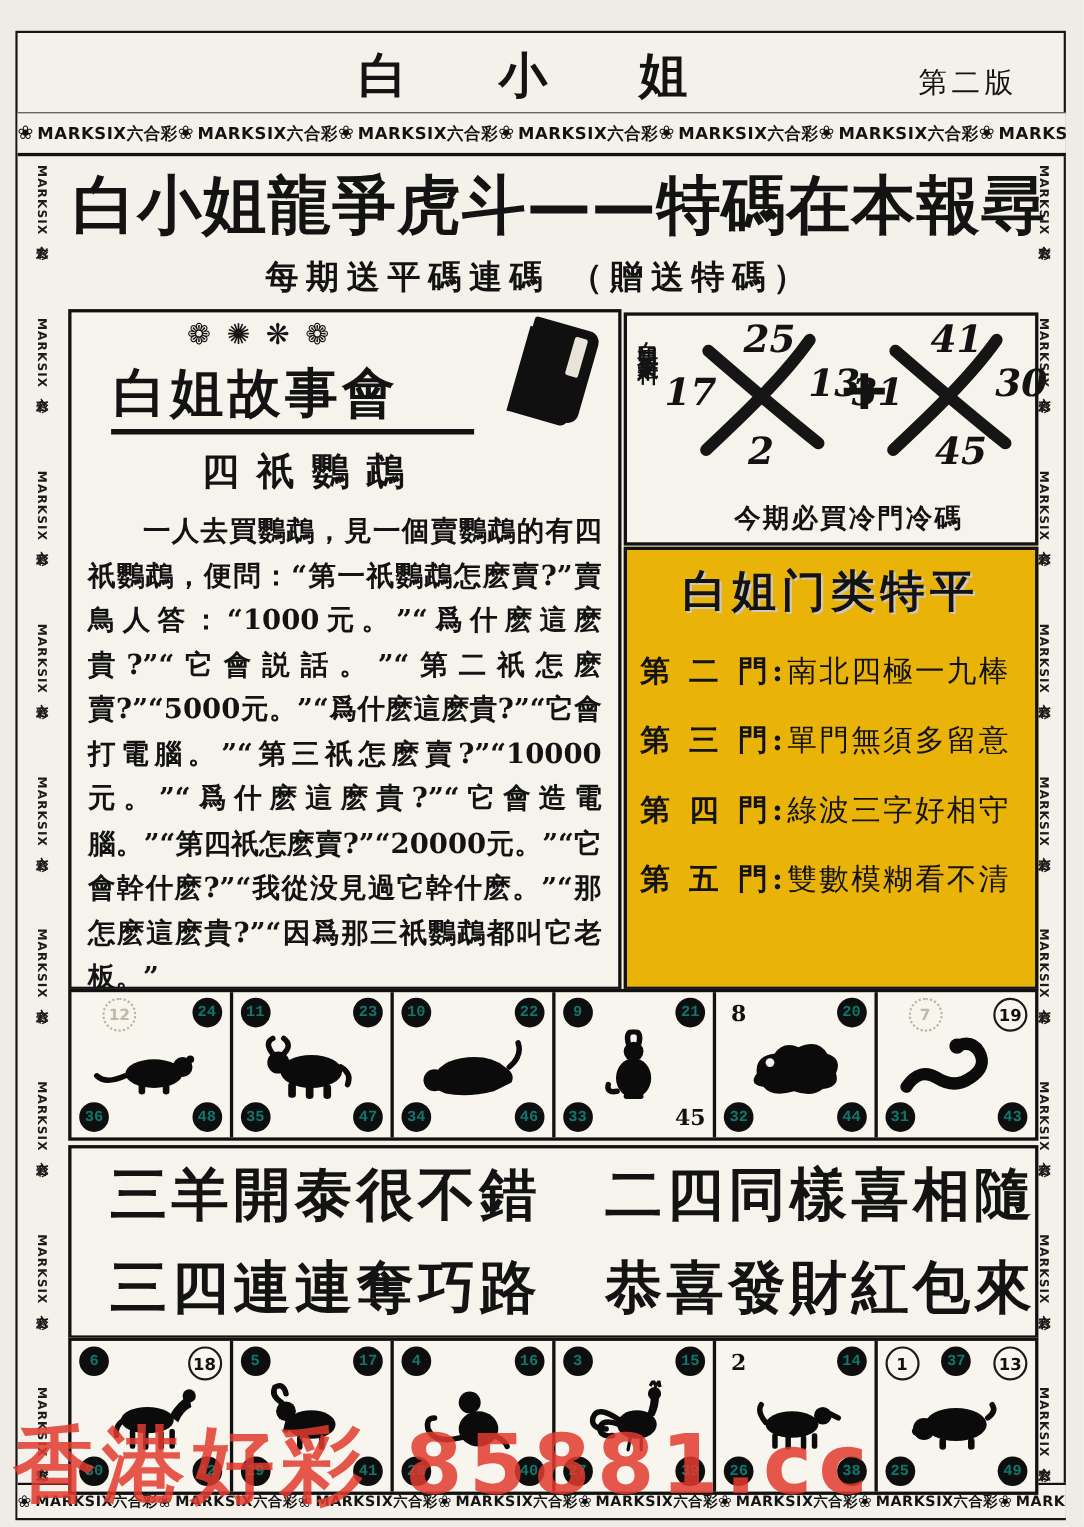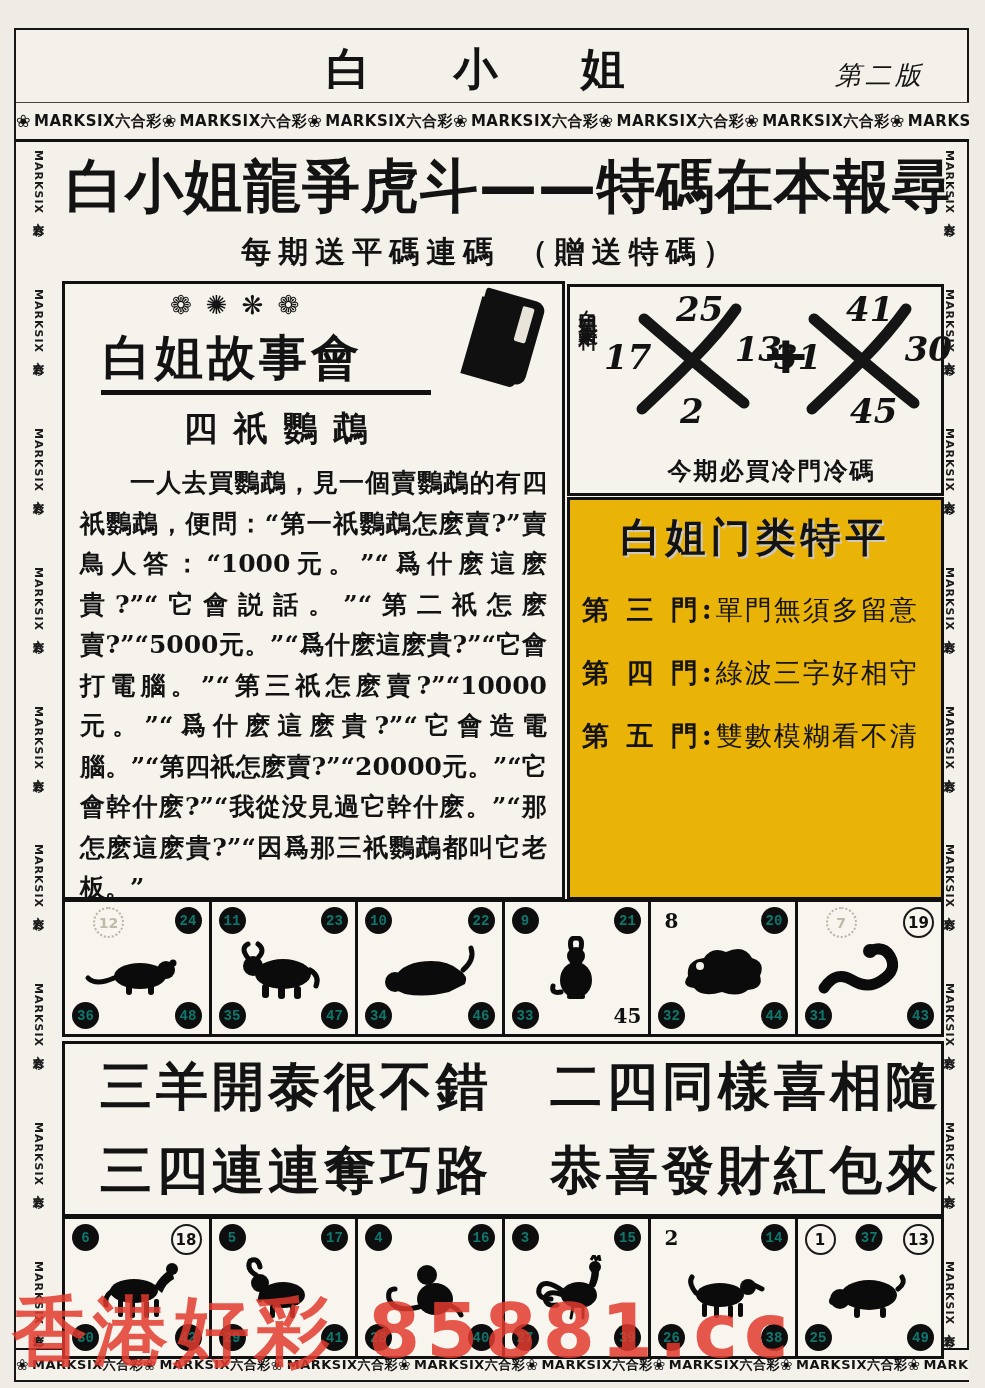--- a/index.html
+++ b/index.html
@@ -6,21 +6,21 @@
   body{
     width:985px;height:1388px;position:relative;overflow:hidden;
     background:#efece6;color:#131313;
     font-family:"DejaVu Sans","Liberation Sans",sans-serif;
   }
   .frame{position:absolute;left:14px;top:28px;width:951px;height:1350px;border:2px solid #161616;background:#f4f1ea;}
   
   .masthead{position:absolute;left:0;right:0;top:40px;text-align:center;
     font-family:"DejaVu Serif","Liberation Serif",serif;font-size:44px;letter-spacing:34px;font-weight:bold;}
   .edition{position:absolute;right:60px;top:58px;font-family:"DejaVu Serif","Liberation Serif",serif;
-    font-size:26px;font-style:italic;letter-spacing:4px;}
+    font-size:26px;letter-spacing:4px;}
   
   .band{position:absolute;left:16px;right:16px;display:flex;align-items:center;justify-content:space-around;
     background:#f4f1ea;white-space:nowrap;overflow:hidden;}
   .band-top{top:102px;height:36px;border-top:1px solid #444;border-bottom:3px solid #111;font-size:15px;}
   .band-bottom{bottom:8px;height:30px;border-top:2px solid #111;font-size:13px;}
   .b-item{display:flex;align-items:center;gap:3px;font-weight:bold;letter-spacing:.5px;}
   .b-flower{font-size:1.15em;}
   
   .gutter{position:absolute;top:150px;bottom:60px;width:34px;display:flex;flex-direction:column;
     justify-content:space-between;align-items:center;z-index:2;}
@@ -201,20 +201,24 @@
       <span class="xnum xn-bottom">45</span>
     </div>
   </div>
   <div class="cold-caption">今期必買冷門冷碼</div>
 </div>
 
 <div class="gates">
   <div class="gates-title">白姐门类特平</div>
   <div>
       <div class="gate-row">
+        <span class="gate-label">第 二 門:</span>
+        <span class="gate-text">南北四極一九棒</span>
+      </div>
+      <div class="gate-row">
         <span class="gate-label">第 三 門:</span>
         <span class="gate-text">單門無須多留意</span>
       </div>
       <div class="gate-row">
         <span class="gate-label">第 四 門:</span>
         <span class="gate-text">綠波三字好相守</span>
       </div>
       <div class="gate-row">
         <span class="gate-label">第 五 門:</span>
         <span class="gate-text">雙數模糊看不清</span>

